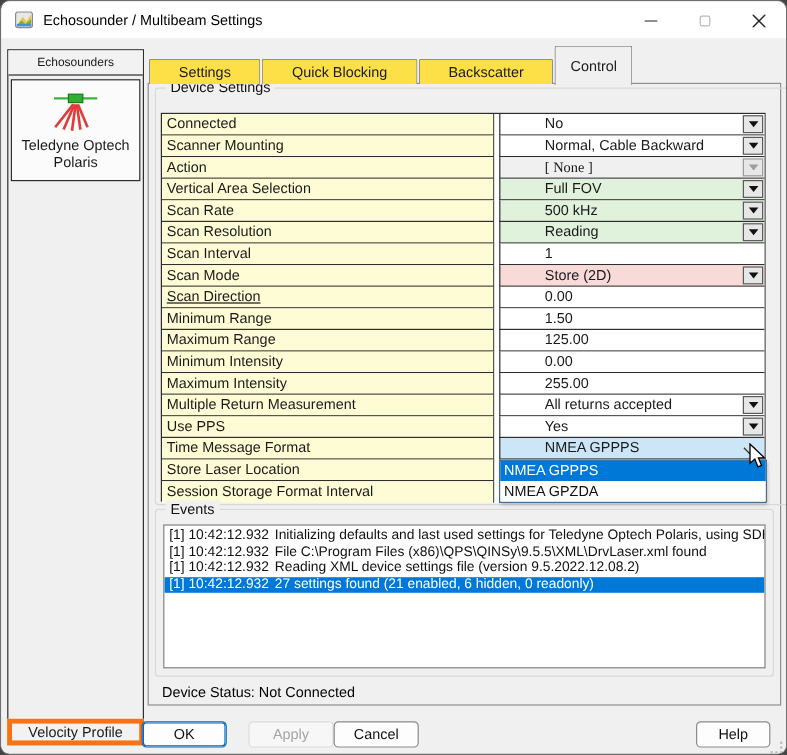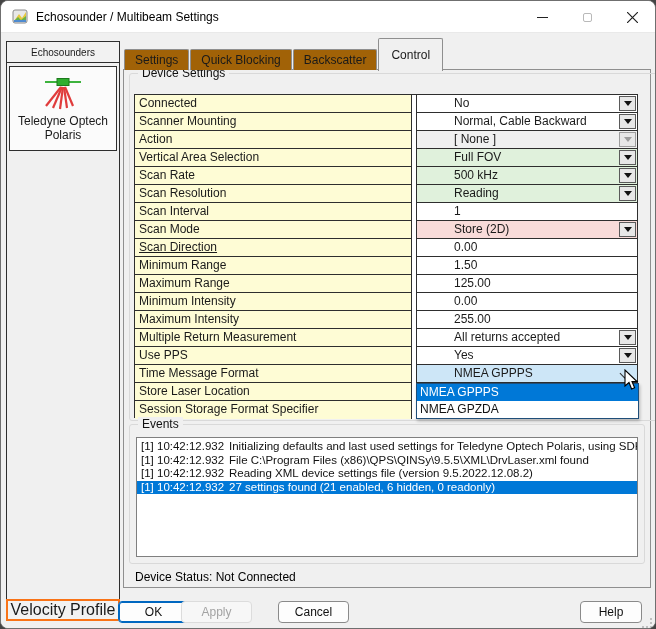--- a/index.html
+++ b/index.html
@@ -25,26 +25,26 @@
 
   
   .sidebar { position:absolute; left:5px; top:8px; width:114px; height:580px;
              border:1px solid #2e2e2e; background:#f0f0f0; }
   .sidebar-header { height:21px; border-bottom:1px solid #2e2e2e; background:#f2f2f2;
                     display:flex; align-items:center; justify-content:center; font-size:10px; }
   .device-card { margin:3px 2px; border:1px solid #2e2e2e; background:#fbfbfb;
                  padding:6px 2px 8px 2px; text-align:center; }
   .device-card .dev-label { font-size:12px; line-height:14px; }
   .sidebar-footer { position:absolute; left:-1px; right:-1px; bottom:-1px; height:22px;
-                    border:2px solid #f97316; background:#f2f2f2;
-                    display:flex; align-items:center; justify-content:center; font-size:16px; }
+                    border:4px solid #f97316; background:#f2f2f2;
+                    display:flex; align-items:center; justify-content:center; font-size:12px; }
 
   
   .tabs { position:absolute; left:123px; top:12px; height:25px; display:flex; align-items:flex-end; z-index:3; }
-  .tab { height:21px; padding:0 10px; background:#a16207; border:1px solid #8f8f8f; border-bottom:none;
+  .tab { height:21px; padding:0 24px; background:#fde047; border:1px solid #8f8f8f; border-bottom:none;
          display:flex; align-items:center; font-size:12px; margin-right:1px;
          border-radius:2px 2px 0 0; }
   .tab.active { height:25px; background:#f0f0f0; position:relative; z-index:4; margin-bottom:-1px;
                 padding:16px 12px; }
 
   .tabpage { position:absolute; left:122px; top:36px; width:528px; height:519px;
              border:1px solid #8f8f8f; background:#f0f0f0; }
 
   
   .groupbox { position:absolute; border:1px solid #d9d9d9; border-radius:3px; }
@@ -84,21 +84,21 @@
   .event-row { font-size:11.5px; line-height:13.5px; padding-left:4px; white-space:nowrap; color:#111; }
   .event-row .ev-prefix { display:inline-block; min-width:88px; }
 
   .status-line { position:absolute; left:11px; top:500px; font-size:12px; color:#000; }
 
   
   .btn { position:absolute; top:568px; height:22px; background:#fdfdfd; border:1px solid #8a8a8a;
          border-radius:4px; font-size:12px; display:flex; align-items:center; justify-content:center;
          color:#111; }
   .btn-ok { left:117px; width:71px; border:1px solid #0067c0; box-shadow:0 0 0 1px #0067c0 inset; }
-  .btn-apply { left:180px; width:71px; color:#a3a3a3; border-color:#dcdcdc; background:#f7f7f7; }
+  .btn-apply { left:206px; width:71px; color:#a3a3a3; border-color:#dcdcdc; background:#f7f7f7; }
   .btn-cancel { left:277px; width:71px; }
   .btn-help { left:579px; width:62px; }
 
   .grip { position:absolute; right:3px; bottom:2px; width:10px; height:10px; opacity:.55; }
   .grip i { position:absolute; width:2px; height:2px; background:#9a9a9a; }
   .grip i:nth-child(1){right:0;bottom:0;} .grip i:nth-child(2){right:4px;bottom:0;}
   .grip i:nth-child(3){right:0;bottom:4px;} .grip i:nth-child(4){right:8px;bottom:0;}
   .grip i:nth-child(5){right:0;bottom:8px;}
 </style>
 </head>
@@ -170,21 +170,21 @@
             <div class="cell val" style="background: rgb(255, 255, 255);"><span>No</span><div class="dd-btn">
                 <div class="dd-tri"></div>
               </div></div>
             <div class="cell lbl" style="background: rgb(254, 252, 213);">Scanner Mounting</div>
             <div class="cell gap"></div>
             <div class="cell val" style="background: rgb(255, 255, 255);"><span>Normal, Cable Backward</span><div class="dd-btn">
                 <div class="dd-tri"></div>
               </div></div>
             <div class="cell lbl" style="background: rgb(254, 252, 213);">Action</div>
             <div class="cell gap"></div>
-            <div class="cell val" style="background: rgb(240, 240, 240);"><span>[ None ]</span><div class="dd-btn disabled">
+            <div class="cell val" style="background: rgb(240, 240, 240); font-family: Liberation Serif, serif;"><span>[ None ]</span><div class="dd-btn disabled">
                 <div class="dd-tri"></div>
               </div></div>
             <div class="cell lbl" style="background: rgb(254, 252, 213);">Vertical Area Selection</div>
             <div class="cell gap"></div>
             <div class="cell val" style="background: rgb(224, 241, 220);"><span>Full FOV</span><div class="dd-btn">
                 <div class="dd-tri"></div>
               </div></div>
             <div class="cell lbl" style="background: rgb(254, 252, 213);">Scan Rate</div>
             <div class="cell gap"></div>
             <div class="cell val" style="background: rgb(224, 241, 220);"><span>500 kHz</span><div class="dd-btn">
@@ -227,21 +227,21 @@
             <div class="cell gap"></div>
             <div class="cell val" style="background: rgb(255, 255, 255);"><span>Yes</span><div class="dd-btn">
                 <div class="dd-tri"></div>
               </div></div>
             <div class="cell lbl" style="background: rgb(254, 252, 213);">Time Message Format</div>
             <div class="cell gap"></div>
             <div class="cell val" style="background: rgb(205, 230, 247);"><span>NMEA GPPPS</span><div class="chev"></div></div>
             <div class="cell lbl" style="background: rgb(254, 252, 213);">Store Laser Location</div>
             <div class="cell gap"></div>
             <div class="cell val" style="background: rgb(255, 255, 255);"><span></span></div>
-            <div class="cell lbl" style="border-bottom: none; background: rgb(254, 252, 213);">Session Storage Format Specifier</div>
+            <div class="cell lbl" style="border-bottom: none; background: rgb(254, 252, 213);">Session Storage Format Interval</div>
             <div class="cell gap"></div>
             <div class="cell val" style="border-bottom: none; background: rgb(255, 255, 255);"><span></span></div>
             <div class="combo-popup">
               <div class="combo-opt" style="background: rgb(0, 120, 215); color: rgb(255, 255, 255);">NMEA GPPPS</div>
               <div class="combo-opt" style="background: rgb(255, 255, 255); color: rgb(17, 17, 17);">NMEA GPZDA</div>
             </div>
             <svg class="cursor-svg" width="16" height="22" viewBox="0 0 16 22">
               <path d="M1,1 L1,17 L5,13.5 L7.6,20 L10.6,18.8 L8,12.5 L13,12.5 Z" fill="#fff" stroke="#000" stroke-width="1.1"></path>
             </svg>
           </div>

